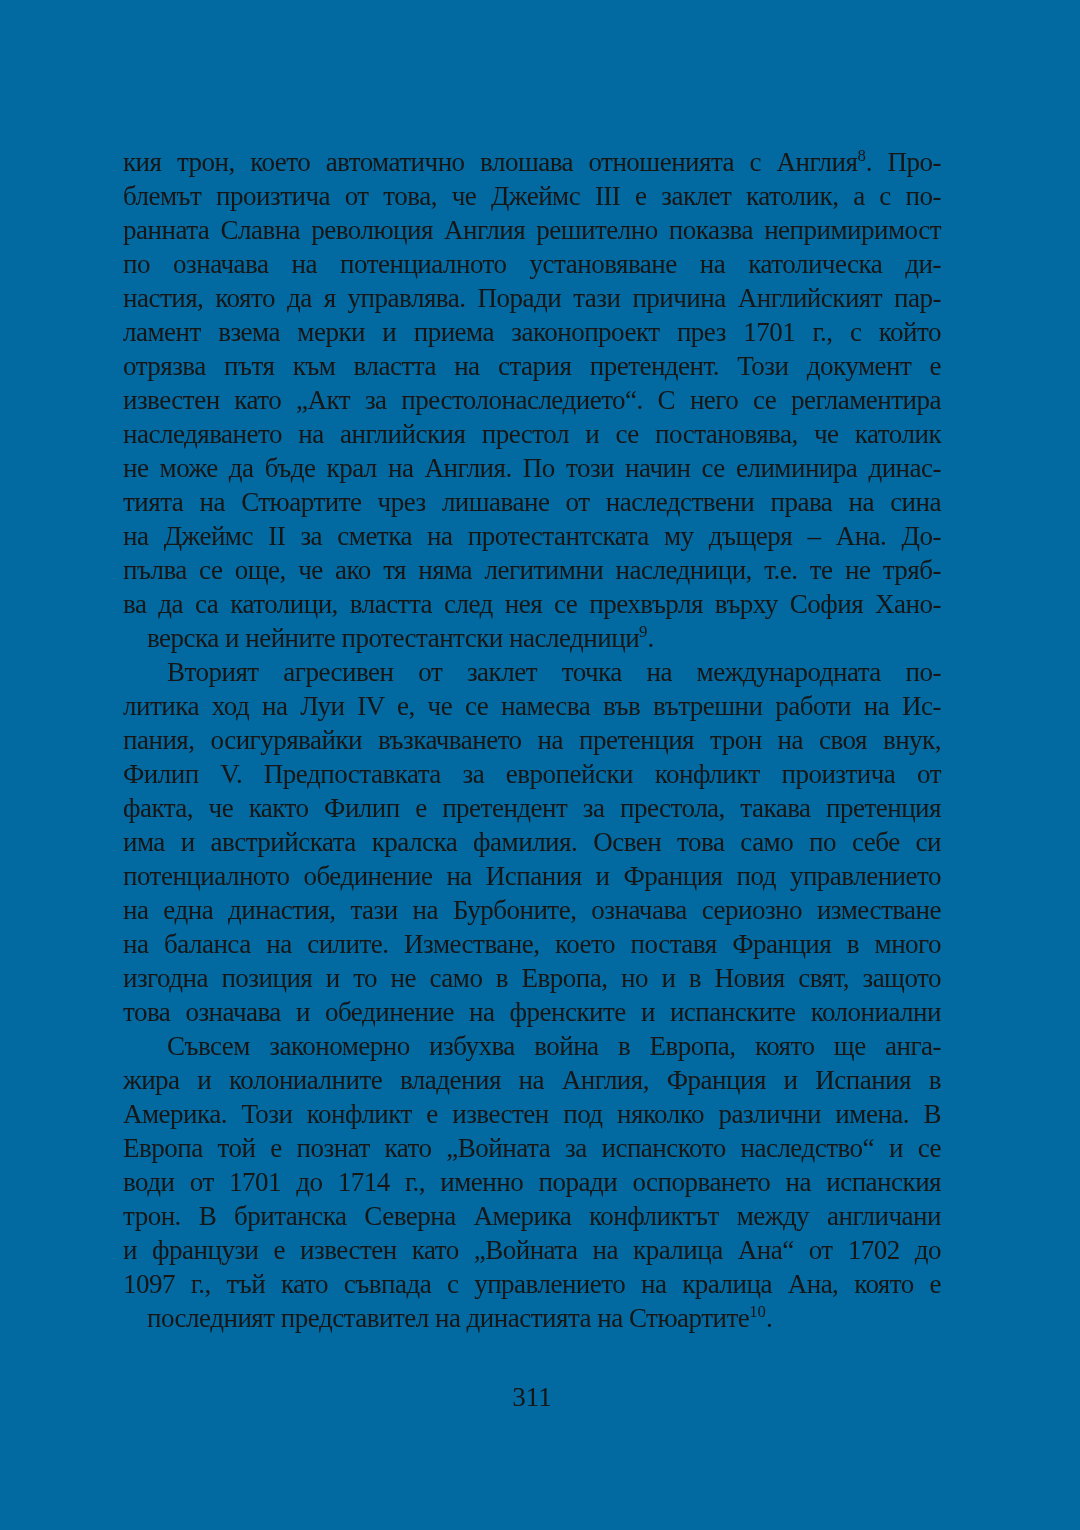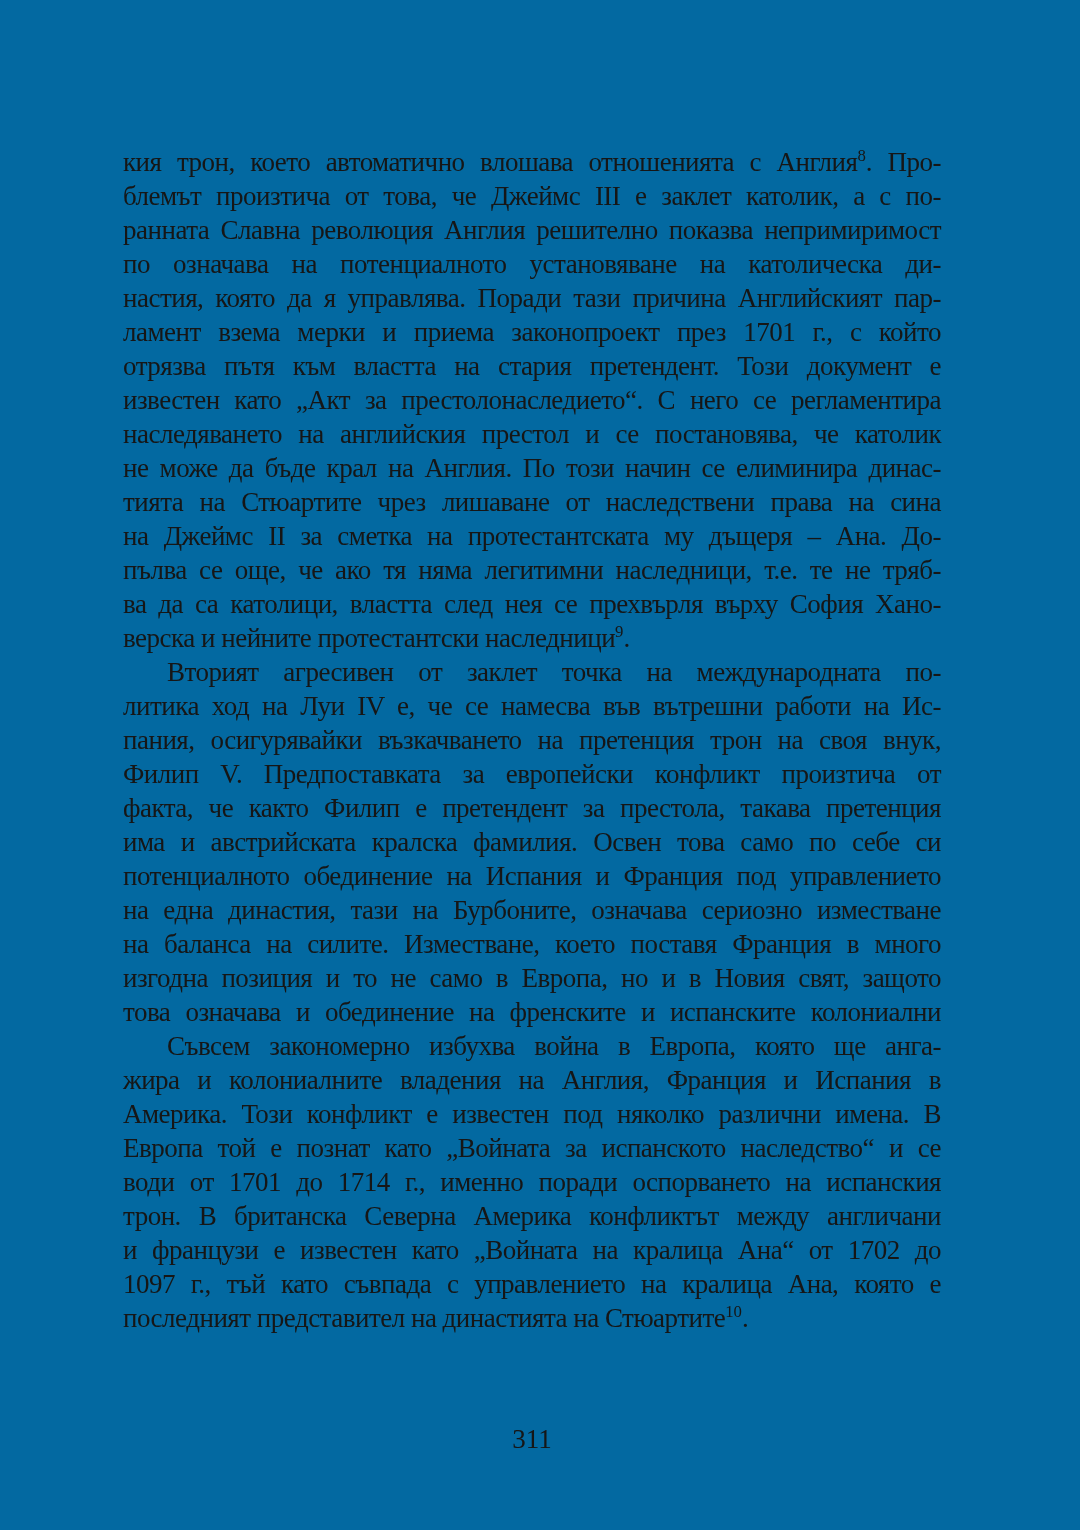--- a/index.html
+++ b/index.html
@@ -24,39 +24,39 @@
     font-size: 27px;
     line-height: 34px;
     letter-spacing: -0.5px;
   }
   .line {
     text-align: justify;
     text-align-last: justify;
   }
   .line.last {
     text-align-last: left;
+    margin-left: 24px;
   }
   .line.indent {
     text-indent: 44px;
   }
   .line sup {
     font-size: 0.62em;
     line-height: 0;
     letter-spacing: 0;
     vertical-align: super;
   }
   .page-number {
     position: absolute;
     left: 123px;
     top: 1382px;
     width: 818px;
     text-align: center;
     font-size: 27px;
     color: #161616;
-    margin-top: 42px;
   }
 </style>
 </head>
 <body>
 
 <div class="page">
   <div class="text-block" id="text-block">
       <div class="line"><span>кия трон, което автоматично влошава отношенията с Англия</span><sup>8</sup><span>. Про-</span></div>
       <div class="line"><span>блемът произтича от това, че Джеймс III е заклет католик, а с по-</span></div>
       <div class="line"><span>ранната Славна революция Англия решително показва непримиримост</span></div>

